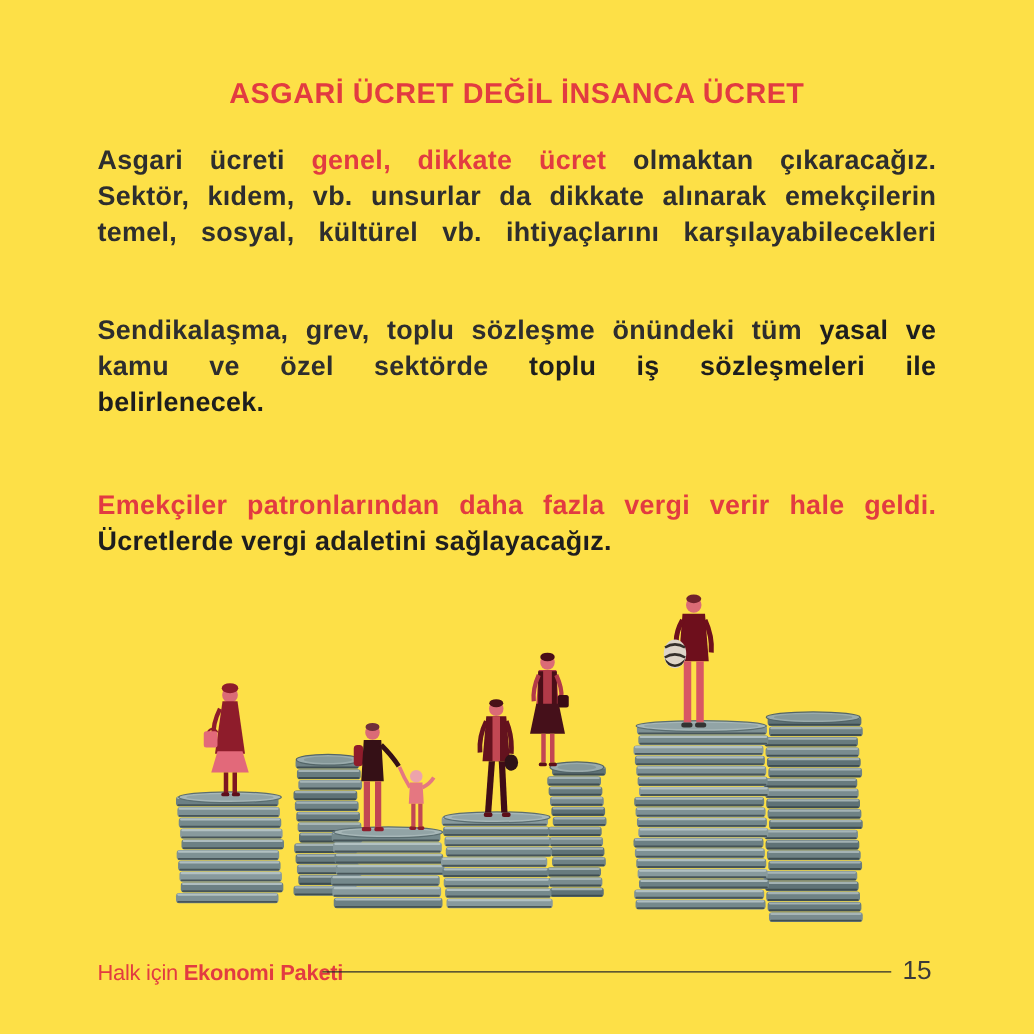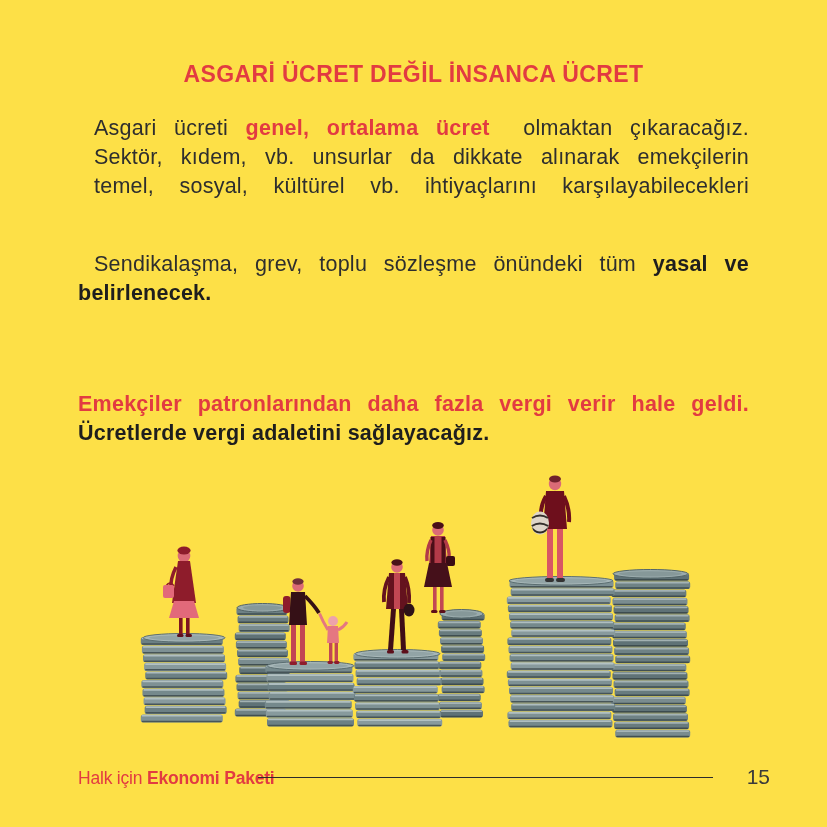--- a/index.html
+++ b/index.html
@@ -13,53 +13,54 @@
     text-align:center; font-size:23px; font-weight:800;
     letter-spacing:0.4px; color:var(--red);
   }
   .para{ position:absolute; left:78px; width:671px; }
   .line{
     height:29px; line-height:29px; font-size:21.5px;
     letter-spacing:0.25px; color:var(--dark); white-space:nowrap;
   }
   .line.stretch{ text-align:justify; text-align-last:justify; -moz-text-align-last:justify; }
   .line.plain{ text-align:left; }
-  .seg-n{ font-weight:400; color:var(--dark);margin-left:16px; }
+  .seg-n{ font-weight:700; color:var(--dark); }
   .seg-b{ font-weight:700; color:#1e1e1e; }
   .seg-br{ font-weight:700; color:var(--red); }
   .illustration{ position:absolute; left:100px; top:455px; }
   .footer-brand{
     position:absolute; left:78px; top:768px; font-size:17.5px;
     color:var(--red); letter-spacing:-0.2px; white-space:nowrap;text-align:center;
   }
   .footer-brand .bold{ font-weight:800; }
   .footer-rule{
     position:absolute; left:258px; top:777px; width:455px; height:0;
     border-top:1.6px solid #2b2b2b;
   }
   .page-number{
     position:absolute; left:722px; top:765px; width:48px;
-    text-align:right; font-size:21px; color:#3a3a3a;
+    text-align:left; font-size:21px; color:#3a3a3a;
   }
 </style>
 </head>
 <body>
 
 <div class="page">
 
   <div class="title">ASGARİ ÜCRET DEĞİL İNSANCA ÜCRET</div>
 
   <div id="paragraphs">
       <div class="para" style="top: 114px;">
-        <div class="line stretch"><span class="seg-n">Asgari ücreti </span><span class="seg-br">genel, ortalama ücret</span><span class="seg-n"> olmaktan çıkaracağız.</span></div>
+        <div class="line stretch"><span class="seg-n">Asgari ücreti </span><span class="seg-br">genel, dikkate ücret</span><span class="seg-n"> olmaktan çıkaracağız.</span></div>
         <div class="line stretch"><span class="seg-n">Sektör, kıdem, vb. unsurlar da dikkate alınarak emekçilerin</span></div>
         <div class="line stretch"><span class="seg-n">temel, sosyal, kültürel vb. ihtiyaçlarını karşılayabilecekleri</span></div>
       </div>
       <div class="para" style="top: 250px;">
         <div class="line stretch"><span class="seg-n">Sendikalaşma, grev, toplu sözleşme önündeki tüm </span><span class="seg-b">yasal ve</span></div>
+        <div class="line stretch"><span class="seg-n">kamu ve özel sektörde </span><span class="seg-b">toplu iş sözleşmeleri ile</span></div>
         <div class="line plain"><span class="seg-b">belirlenecek.</span></div>
       </div>
       <div class="para" style="top: 390px;">
         <div class="line stretch"><span class="seg-br">Emekçiler patronlarından daha fazla vergi verir hale geldi.</span></div>
         <div class="line plain"><span class="seg-b">Ücretlerde vergi adaletini sağlayacağız.</span></div>
       </div>
     </div>
 
   <svg class="illustration" width="620" height="300" viewBox="0 0 620 300" xmlns="http://www.w3.org/2000/svg">
     <g id="coins-rear">

